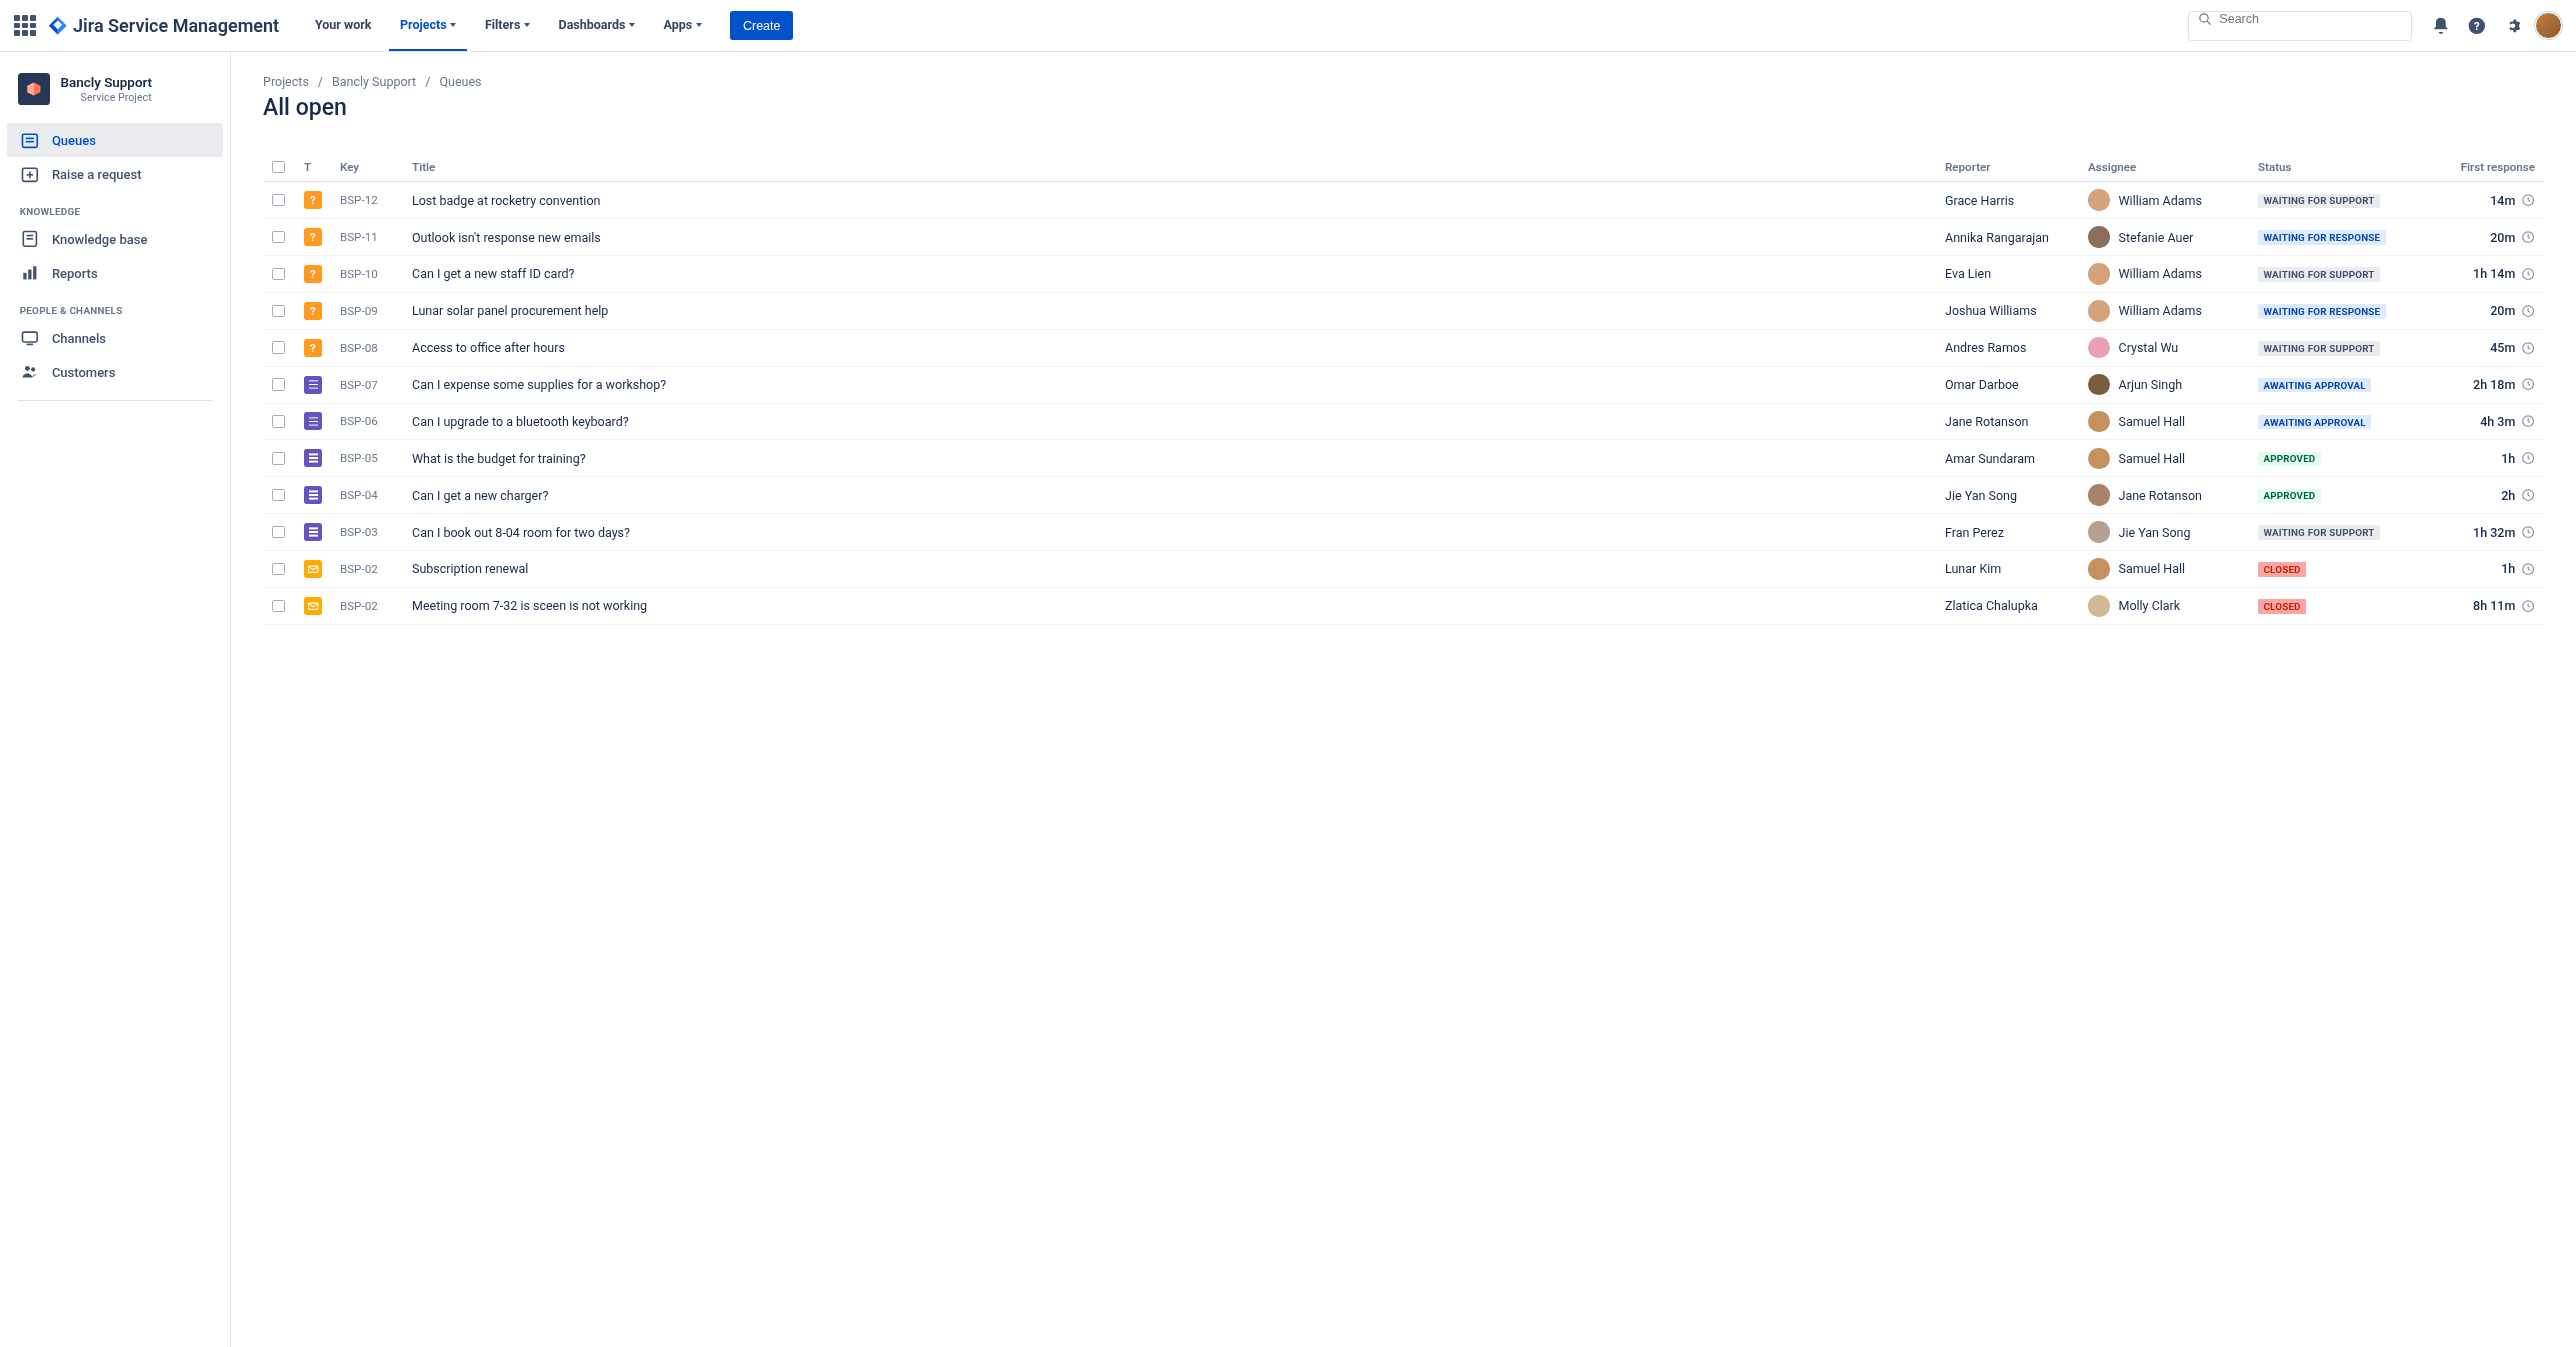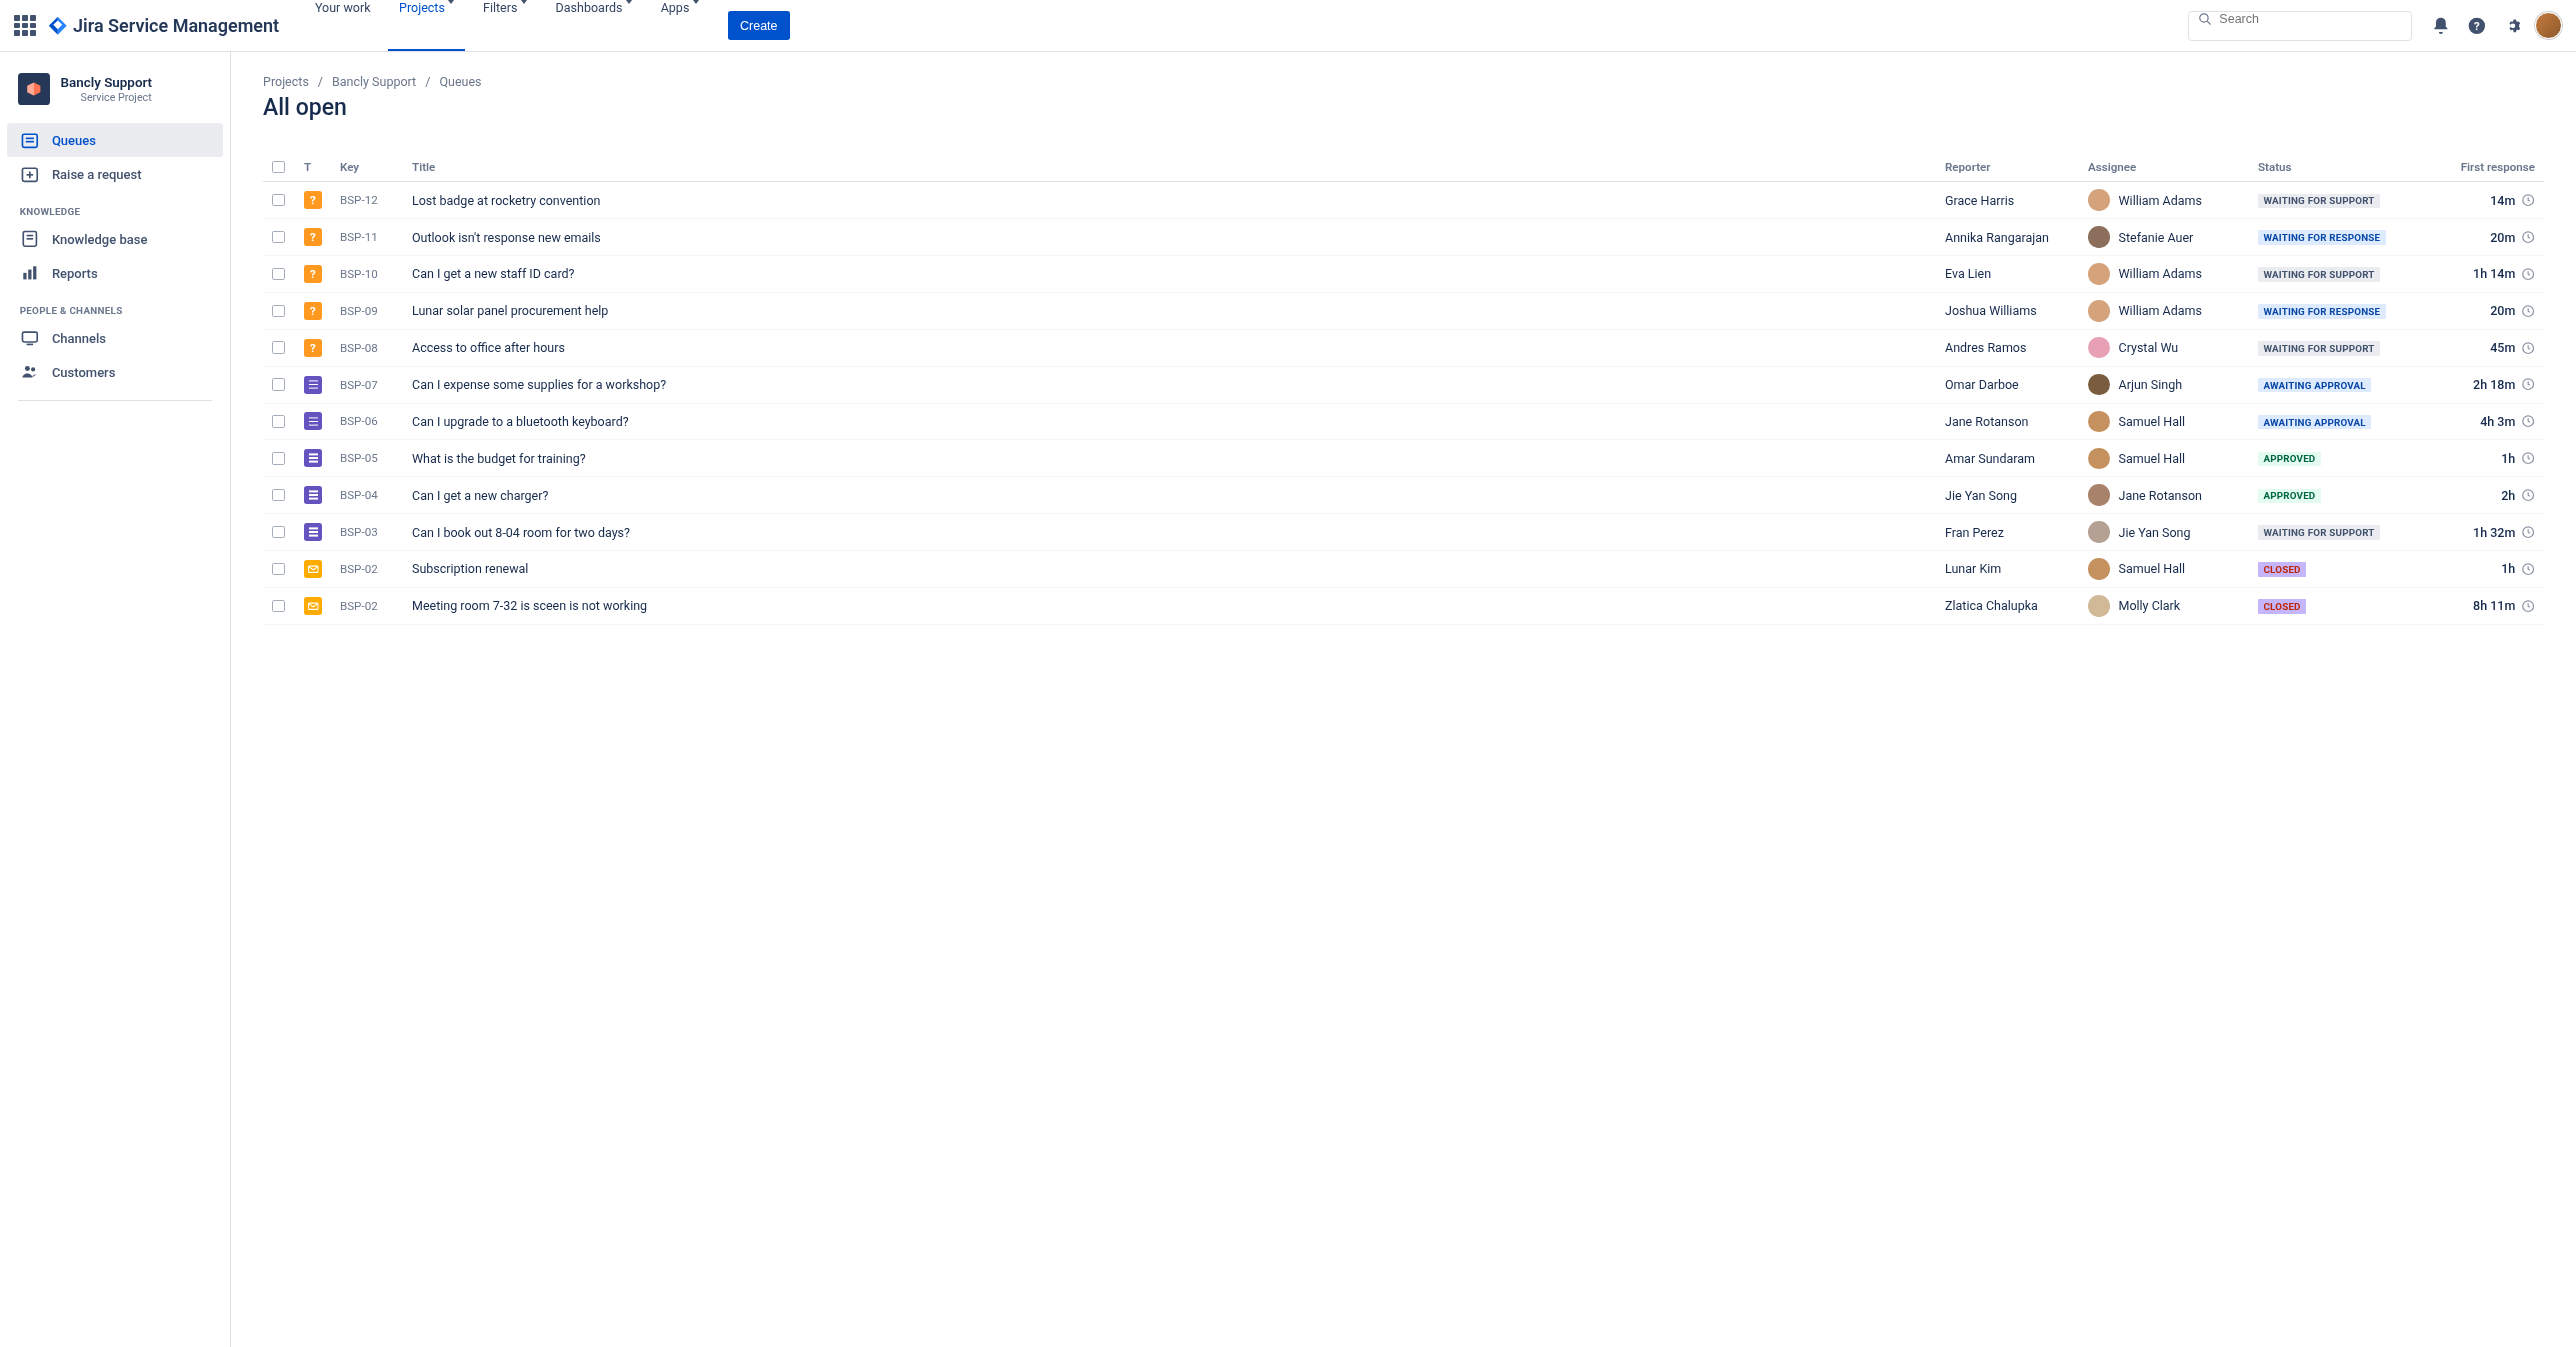--- a/index.html
+++ b/index.html
@@ -4,21 +4,21 @@
 <style>
 * { margin: 0; padding: 0; box-sizing: border-box; }
 body { font-family: -apple-system, BlinkMacSystemFont, "Segoe UI", Roboto, sans-serif; font-size: 12.5px; color: #172B4D; background: #fff; }
 .topbar { height: 52px; display: flex; align-items: center; padding: 0 14.3px; border-bottom: 0.9px solid #dfe1e6; gap: 3.6px; }
 .app-switcher { width: 21.5px; height: 21.5px; display: grid; grid-template-columns: repeat(3,1fr); grid-template-rows: repeat(3,1fr); gap: 1.8px; cursor: pointer; margin-right: 7.2px; }
 .app-switcher span { background: #42526E; border-radius: 0.9px; }
 .logo { display: flex; align-items: center; gap: 5px; margin-right: 21.5px; }
 .logo svg { width: 21.5px; height: 21.5px; }
 .product-name { font-size: 18px; font-weight: 600; color: #253858; }
 .nav-items { display: flex; align-items: center; gap: 7.2px; height: 100%; }
-.nav-item { padding: 0 10.7px; height: 100%; display: flex; align-items: flex-start; gap: 3.6px; color: #344563; cursor: pointer; border-bottom: 2.7px solid transparent; font-weight: 400; }
+.nav-item { padding: 0 10.7px; height: 100%; display: flex; align-items: center; gap: 3.6px; color: #344563; cursor: pointer; border-bottom: 2.7px solid transparent; font-weight: 700; }
 .nav-item.active { border-bottom-color: #0052CC; color: #0052CC; }
 .chevron { width: 0; height: 0; border-left: 3.6px solid transparent; border-right: 3.6px solid transparent; border-top: 4.5px solid #42526E; }
 .create-btn { background: #0052CC; color: #fff; border: none; padding: 7.2px 12.5px; border-radius: 2.7px; font-weight: 500; margin-left: 14.3px; cursor: pointer; font-size: 12.5px; }
 .spacer { flex: 1; }
 .search-box { width: 224px; height: 30px; border: 0.9px solid #dfe1e6; border-radius: 3.6px; display: flex; align-items: flex-start; padding: 0 9px; gap: 7.2px; background: #fff; }
 .search-box input { border: none; outline: none; flex: 1; font-size: 12.5px; background: transparent; }
 .topbar-icons { display: flex; align-items: center; gap: 7.2px; margin-left: 10.7px; }
 .icon-btn { width: 29px; height: 29px; display: flex; align-items: center; justify-content: center; cursor: pointer; border-radius: 50%; }
 .avatar { width: 27px; height: 27px; border-radius: 50%; background: linear-gradient(135deg,#c77b3f,#8b5a2b); cursor: pointer; border: 1.8px solid #fff; box-shadow: 0 0 0 0.9px #ccc; }
 .layout { display: flex; height: calc(100vh - 52px); }
@@ -49,21 +49,21 @@
 .type-task::after { content: ''; width: 9px; height: 1.8px; background: #fff; box-shadow: 0 -3.6px 0 #fff, 0 3.6px 0 #fff; }
 .type-email { background: #FFAB00; }
 .key-cell { color: #6B778C; font-size: 11.6px; }
 .assignee-cell { display: flex; align-items: center; gap: 9px; }
 .sm-avatar { width: 21.5px; height: 21.5px; border-radius: 50%; flex-shrink: 0; }
 .status-badge { display: inline-block; padding: 1.8px 5.4px; border-radius: 1px; font-size: 9.8px; font-weight: 700; letter-spacing: 0.2px; }
 .status-wfs { background: #EBECF0; color: #42526E; }
 .status-wfr { background: #DEEBFF; color: #0747A6; }
 .status-aa { background: #DEEBFF; color: #0747A6; }
 .status-approved { background: #E3FCEF; color: #006644; }
-.status-closed { background: #c4b5fd; color: #BF2600; }
+.status-closed { background: #fca5a5; color: #BF2600; }
 .resp-cell { display: inline-flex; align-items: center; gap: 5.4px; justify-content: flex-end; font-weight: 500; }
 .clock-icon { width: 14.3px; height: 14.3px; }
 .title-link { color: #172B4D; cursor: pointer; }
 </style>
 </head>
 <body>
 
 <div class="topbar">
   <div class="app-switcher">
     <span></span>

